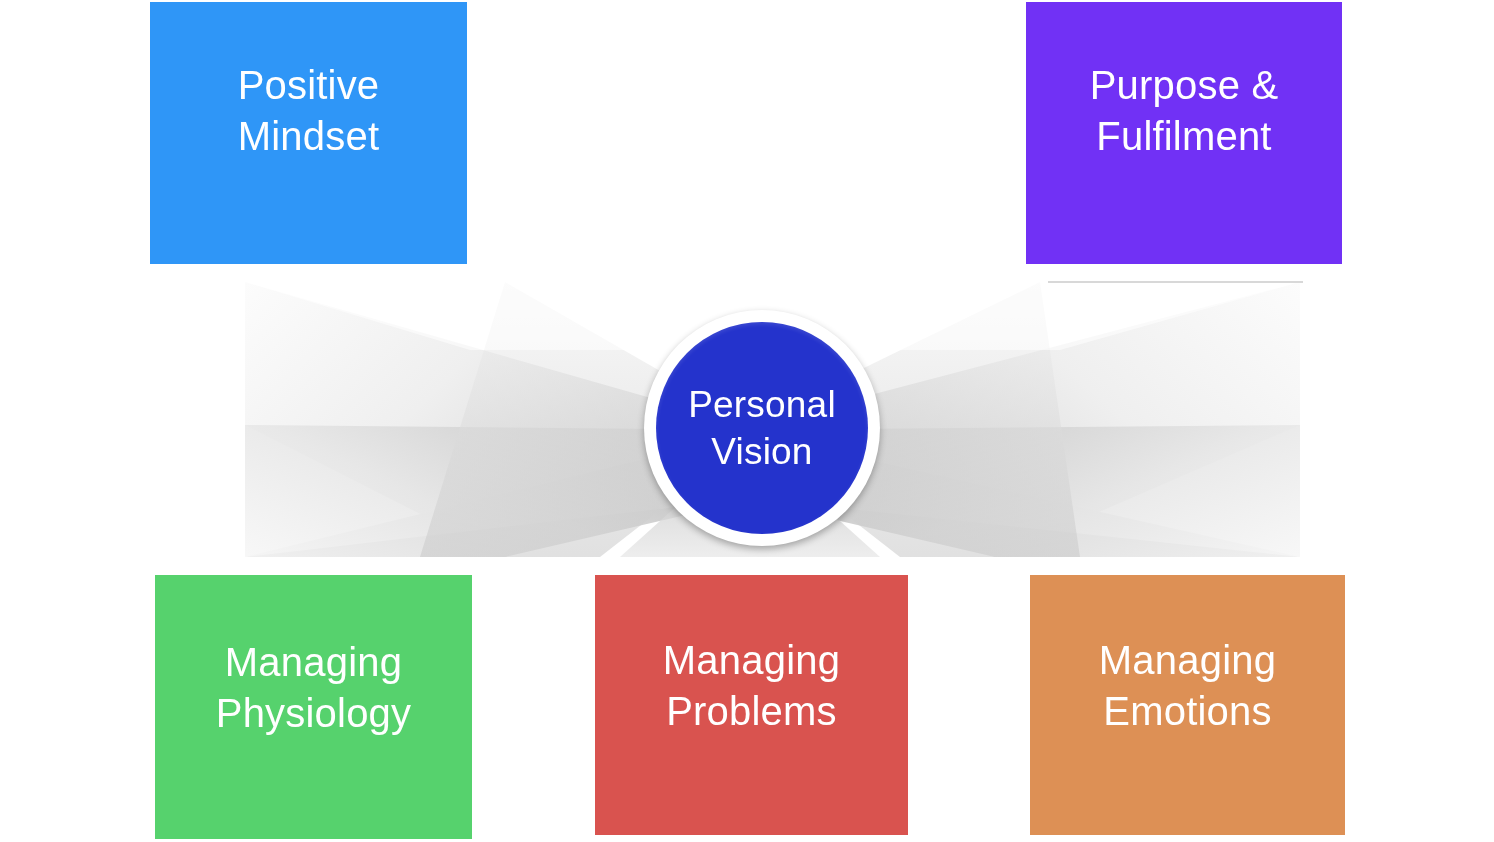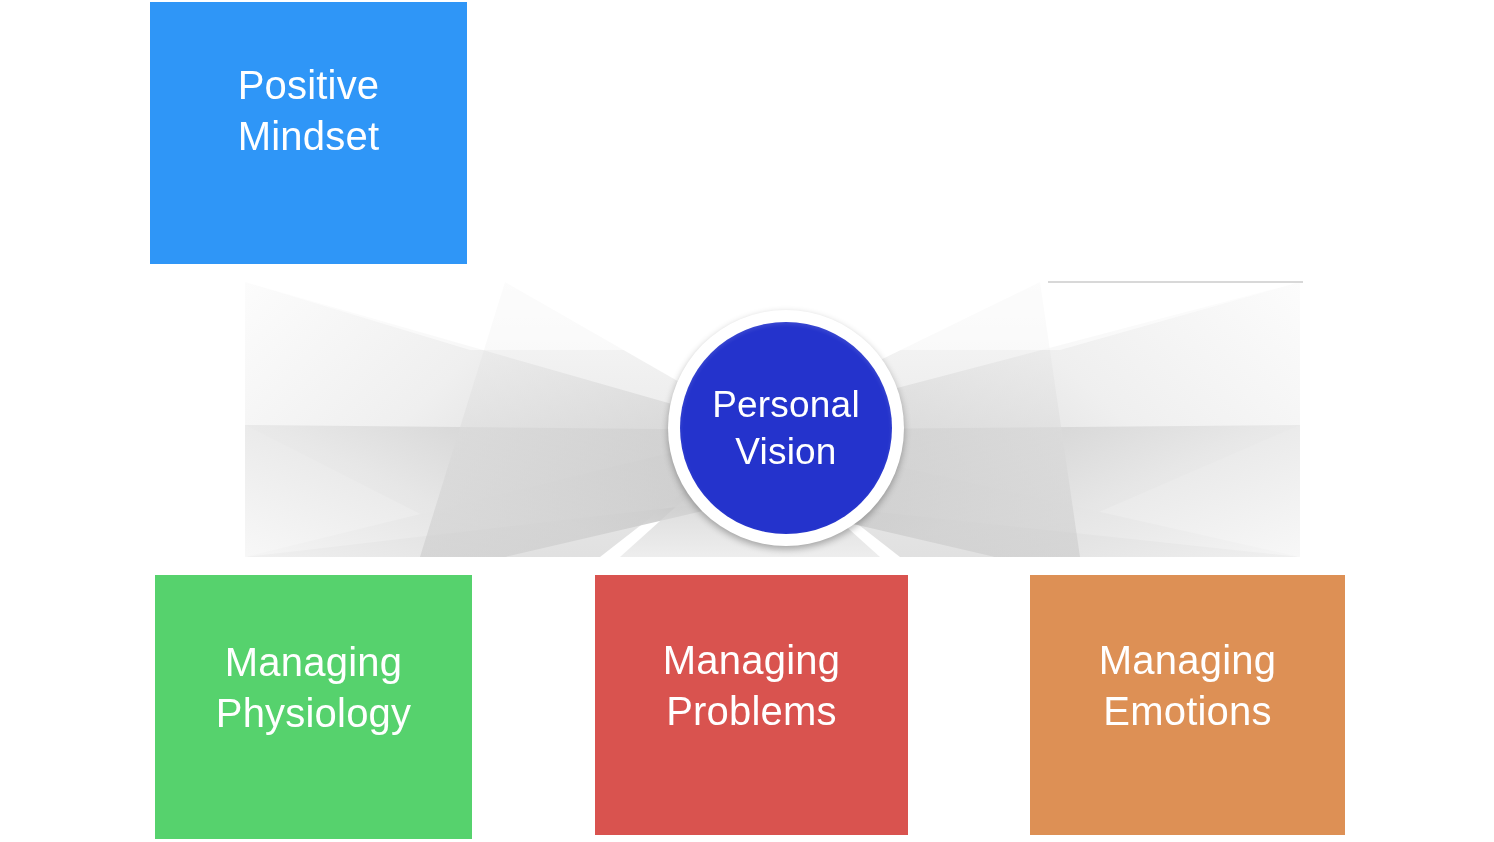--- a/index.html
+++ b/index.html
@@ -64,21 +64,21 @@
     left: 0;
     top: 0;
     width: 1494px;
     height: 842px;
     pointer-events: none;
   }
 
   
   #central-circle {
     position: absolute;
-    left: 668px;
+    left: 644px;
     top: 310px;
     width: 236px;
     height: 236px;
     border-radius: 50%;
     background: #ffffff;
     box-shadow: 0 3px 7px rgba(0,0,0,0.30);
     display: flex;
     align-items: center;
     justify-content: center;
     box-sizing: border-box;
@@ -207,20 +207,24 @@
       <rect x="1048" y="281" width="255" height="2" fill="#D8D8D8"></rect>
     </g>
   </svg>
 
   <div class="concept-box" id="box-positive-mindset" style="background:#2F96F7;">
     <span class="box-label">Positive
 Mindset</span>
   </div>
 
 
+  <div class="concept-box" id="box-purpose-fulfilment" style="background:#7131F5;">
+    <span class="box-label">Purpose &amp;
+Fulfilment</span>
+  </div>
 
   <div class="concept-box" id="box-managing-physiology" style="background:#56D26D;">
     <span class="box-label">Managing
 Physiology</span>
   </div>
 
   <div class="concept-box" id="box-managing-problems" style="background:#D9534F;">
     <span class="box-label">Managing
 Problems</span>
   </div>

